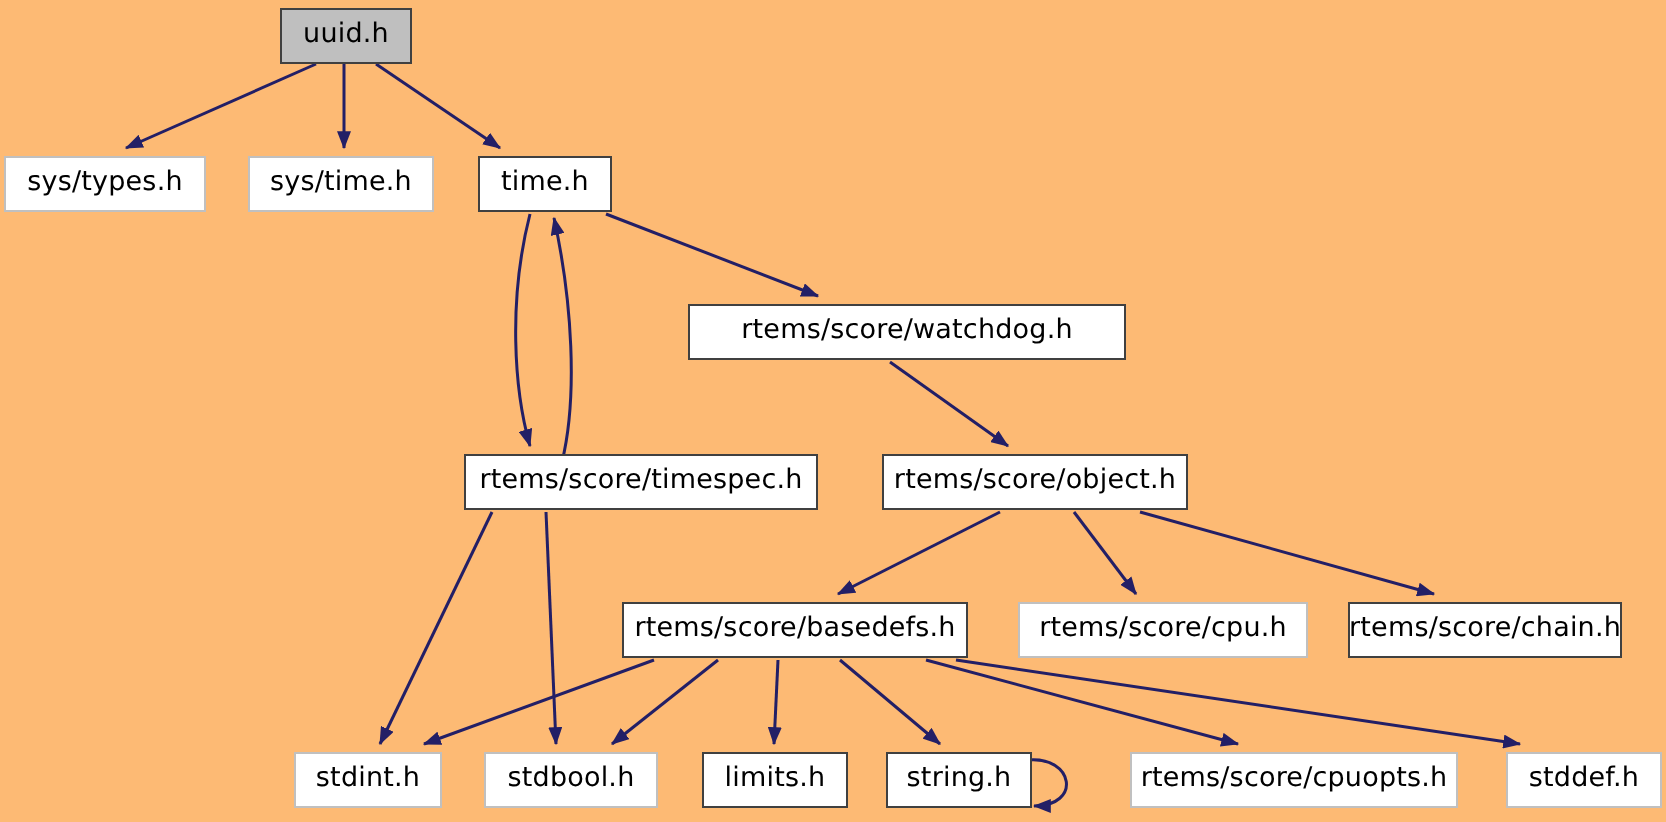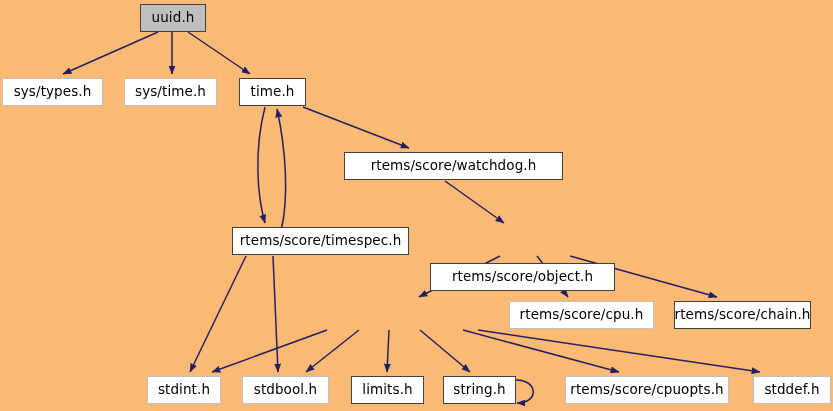--- a/index.html
+++ b/index.html
@@ -122,24 +122,27 @@
   </div>
 
   <div class="node strong" style="left:344px; top:152px; width:219px;">
     <span class="node-label">rtems/score/watchdog.h</span>
   </div>
 
   <div class="node strong" style="left:184px; top:227px; width:177px;margin-left:48px;">
     <span class="node-label">rtems/score/timespec.h</span>
   </div>
 
-  <div class="node strong" style="left:430px; top:227px; width:185px;margin-top:36px;">
+  <div class="node strong" style="left:441px; top:227px; width:153px;">
     <span class="node-label">rtems/score/object.h</span>
   </div>
 
+  <div class="node strong" style="left:311px; top:301px; width:173px;">
+    <span class="node-label">rtems/score/basedefs.h</span>
+  </div>
 
   <div class="node" style="left:509px; top:301px; width:145px;">
     <span class="node-label">rtems/score/cpu.h</span>
   </div>
 
   <div class="node strong" style="left:674px; top:301px; width:137px;">
     <span class="node-label">rtems/score/chain.h</span>
   </div>
 
   <div class="node" style="left:147px; top:376px; width:74px;">

